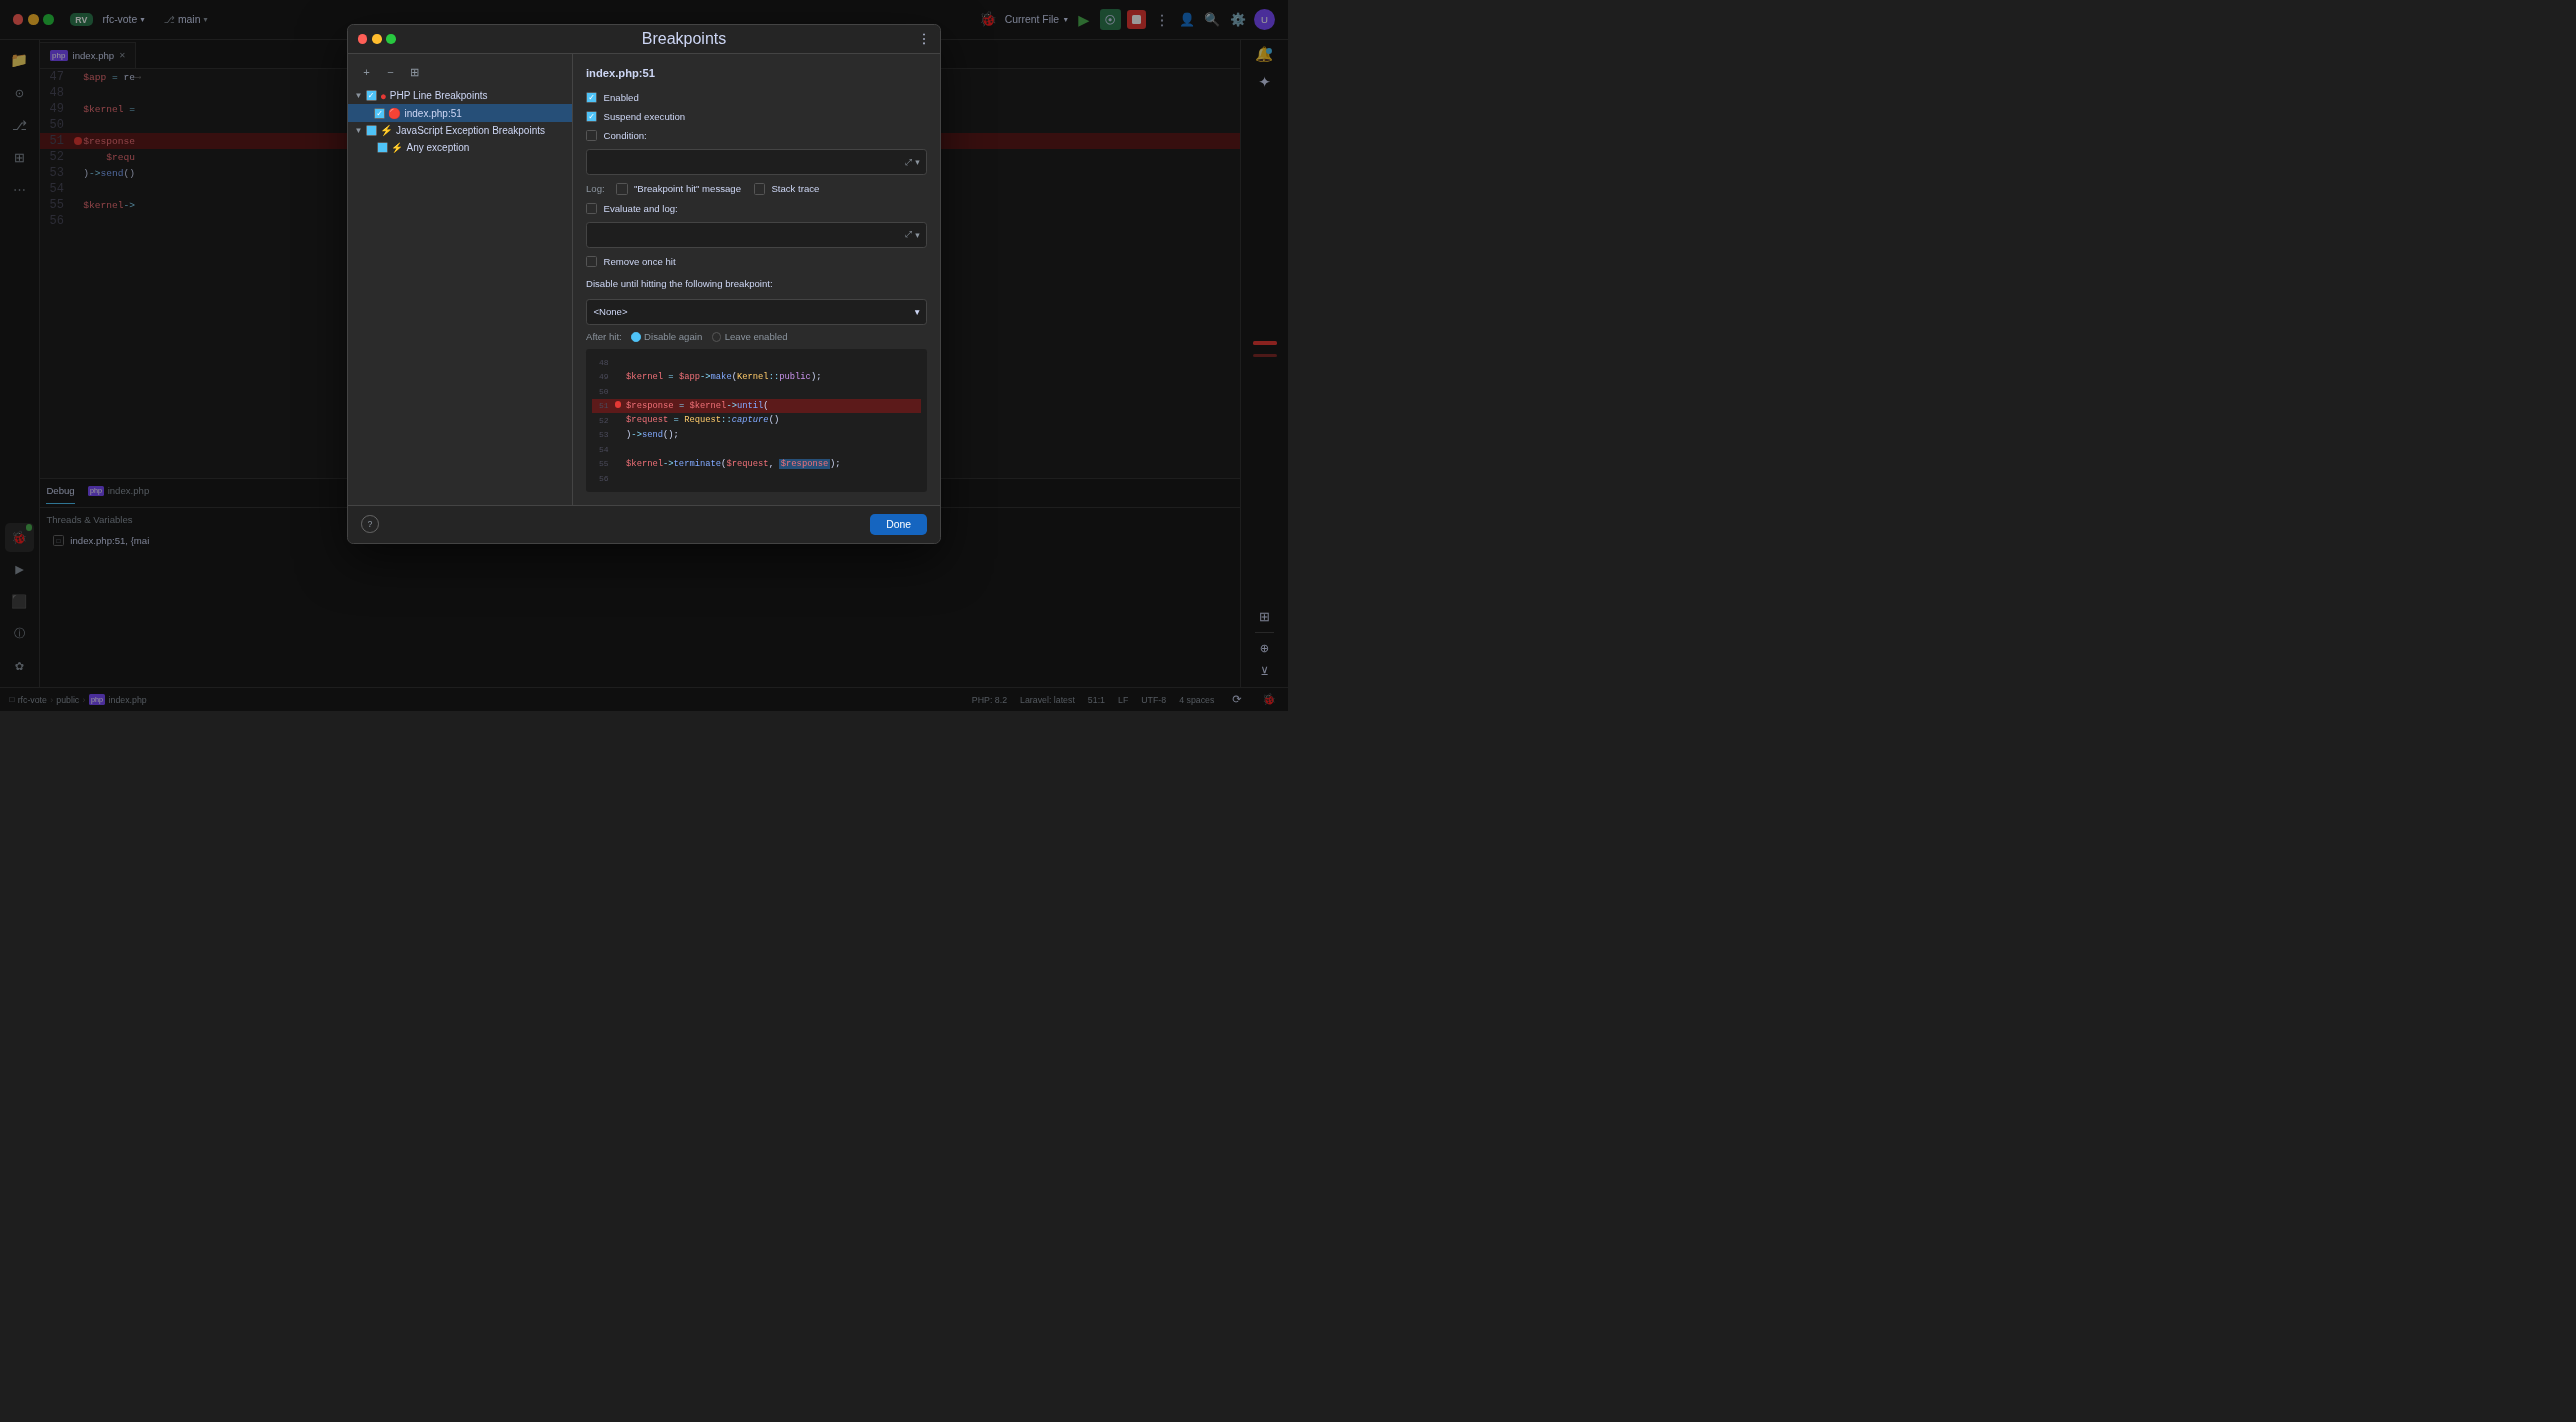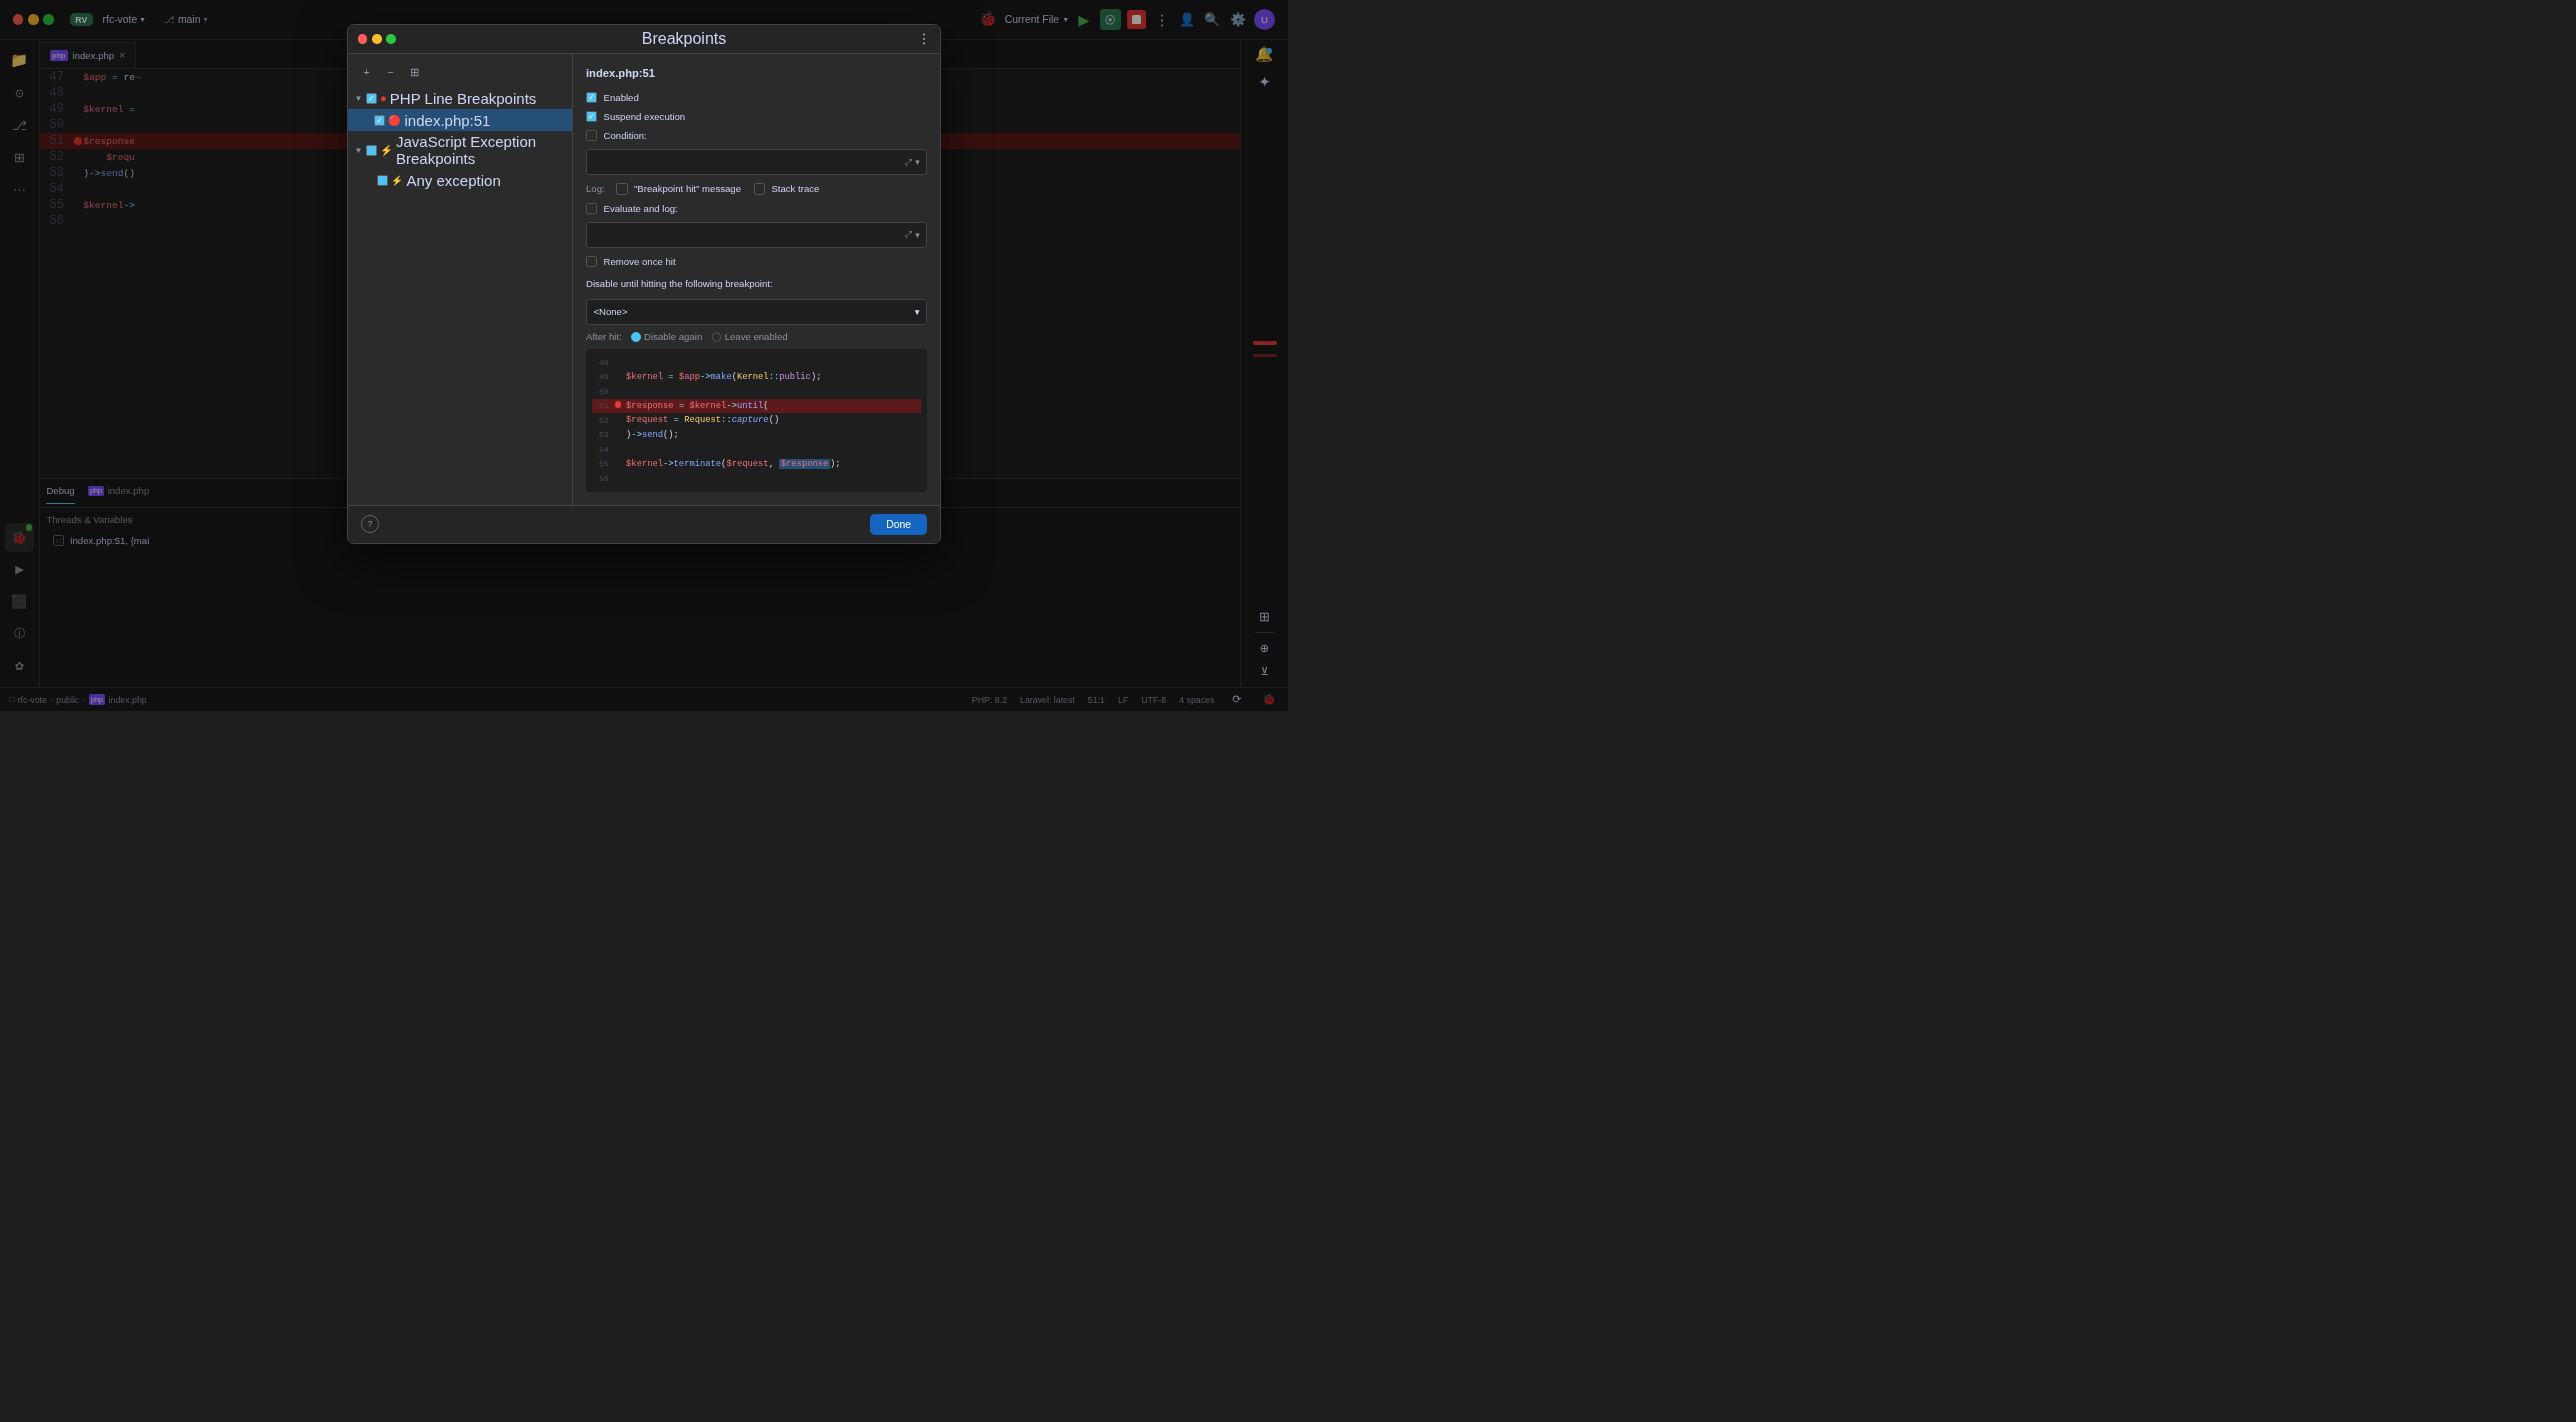--- a/index.html
+++ b/index.html
@@ -375,21 +375,21 @@
       width: 11.2px;
       height: 11.2px;
       border: 0.8px solid #666;
       border-radius: 1.6px;
       background: #4fc3f7;
       display: flex;
       align-items: center;
       justify-content: center;
     }
     .bp-checked { color: white; font-size: 8px; }
-    .bp-label { font-size: 15px; color: #cdd6f4; flex: 1; }
+    .bp-label { font-size: 10px; color: #cdd6f4; flex: 1; }
 
     .bp-item {
       display: flex;
       align-items: center;
       gap: 3.2px;
       padding: 2.4px 6.4px 2.4px 26px;
       font-size: 9.6px;
       cursor: pointer;
     }
     .bp-item.active {

